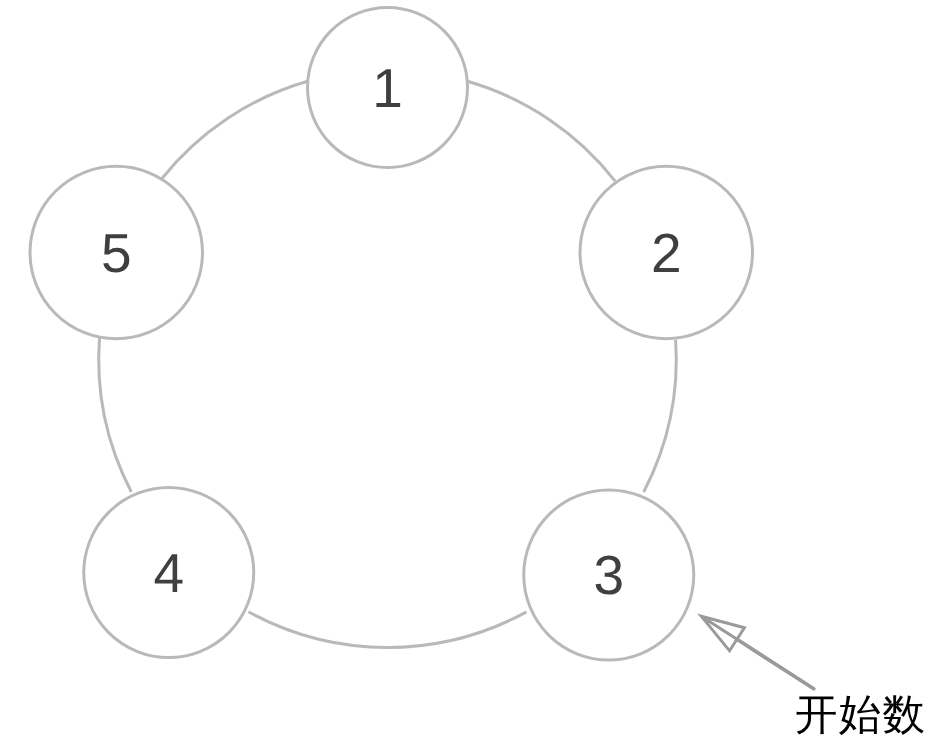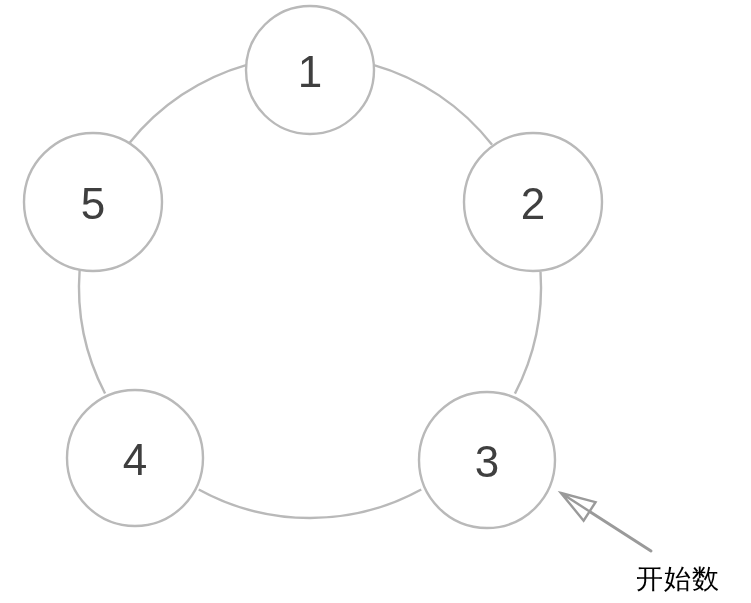--- a/index.html
+++ b/index.html
@@ -44,25 +44,24 @@
     fill: none;
     stroke-linecap: round;
   }
   .annot-head {
     fill: none;
     stroke-linejoin: miter;
     stroke-linecap: round;
   }
   .annot-text {
     font-family: "DejaVu Sans", "Liberation Sans", sans-serif;
-    font-size: 27px;
+    font-size: 34px;
     font-weight: 400;
     fill: #6b6b6b;
     white-space: nowrap;
-    margin-top: 12px;
   }
   #annotation-label {
     position: absolute;
     left: 636px;
     top: 549px;
     letter-spacing: 1px;
   }
 </style>
 </head>
 <body>

